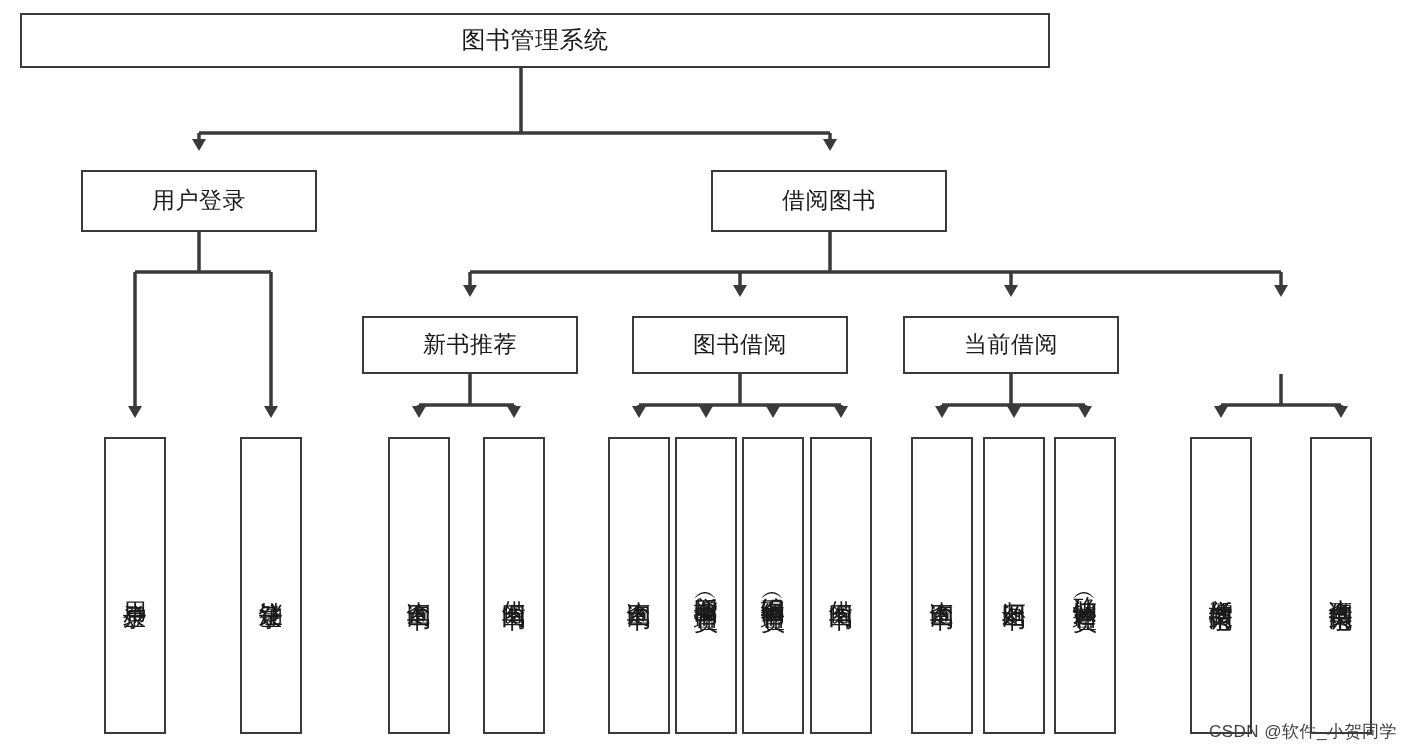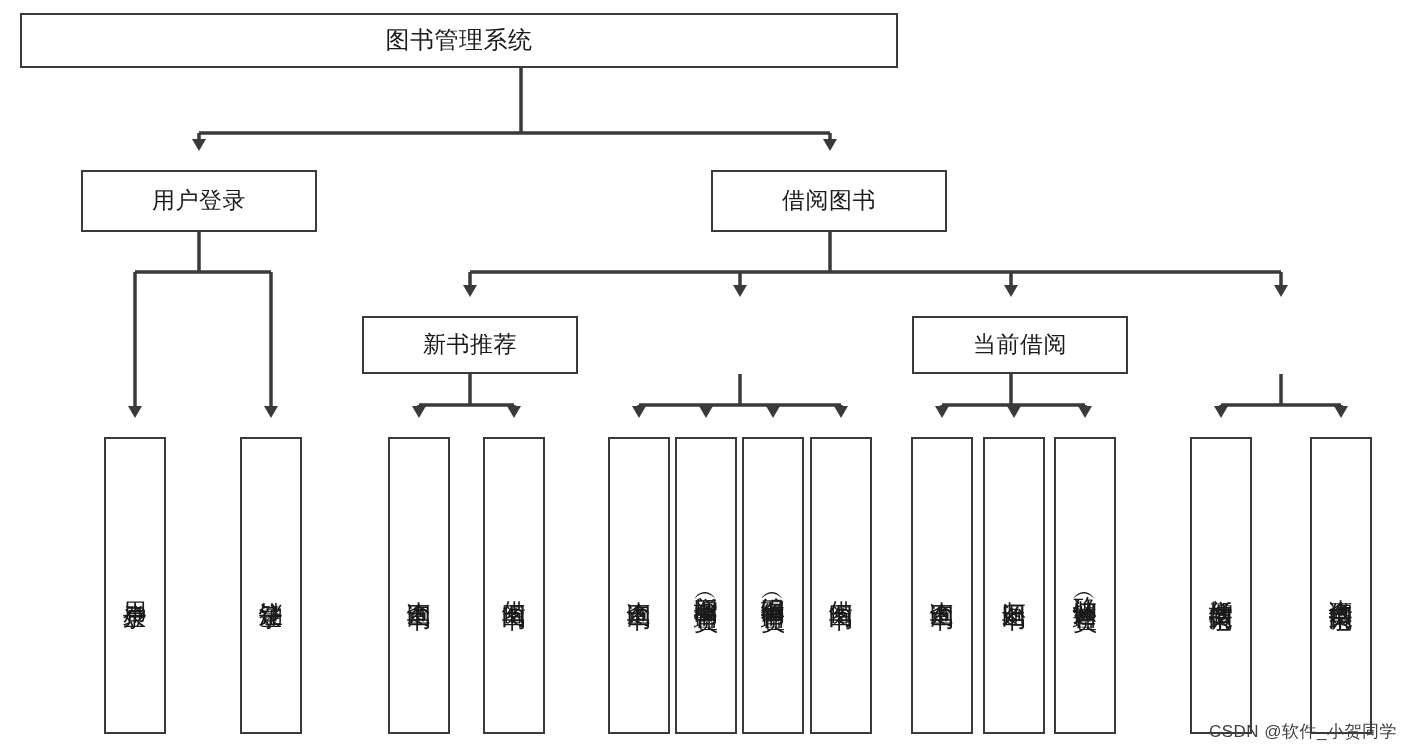--- a/index.html
+++ b/index.html
@@ -125,35 +125,38 @@
       <path d="M1014,405 L1014,407" marker-end="url(#arrow)"></path>
       <path d="M1085,405 L1085,407" marker-end="url(#arrow)"></path>
 
       <path d="M1281,374 L1281,405"></path>
       <path d="M1221,405 L1341,405"></path>
       <path d="M1221,405 L1221,407" marker-end="url(#arrow)"></path>
       <path d="M1341,405 L1341,407" marker-end="url(#arrow)"></path>
     </g>
   </svg>
 
-  <div class="node node-h node-title" style="left:20px; top:13px; width:878px; height:55px;justify-content:center;">
+  <div class="node node-h node-title" style="left:20px; top:13px; width:1030px; height:55px;justify-content:center;">
     <span class="label">图书管理系统</span>
   </div>
 
   <div class="node node-h" style="left:81px; top:170px; width:236px; height:62px;">
     <span class="label">用户登录</span>
   </div>
   <div class="node node-h" style="left:711px; top:170px; width:236px; height:62px;">
     <span class="label">借阅图书</span>
   </div>
 
   <div class="node node-h" style="left:362px; top:316px; width:216px; height:58px;">
     <span class="label">新书推荐</span>
   </div>
-  <div class="node node-h" style="left:903px; top:316px; width:216px; height:58px;margin-left:9px;">
+  <div class="node node-h" style="left:632px; top:316px; width:216px; height:58px;">
+    <span class="label">图书借阅</span>
+  </div>
+  <div class="node node-h" style="left:903px; top:316px; width:216px; height:58px;">
     <span class="label">当前借阅</span>
   </div>
 
   <div class="node node-leaf" style="left:104px; top:437px; width:62px; height:297px;">
     <span class="label">用户登录</span>
   </div>
   <div class="node node-leaf" style="left:240px; top:437px; width:62px; height:297px;">
     <span class="label">注销登录</span>
   </div>
 

